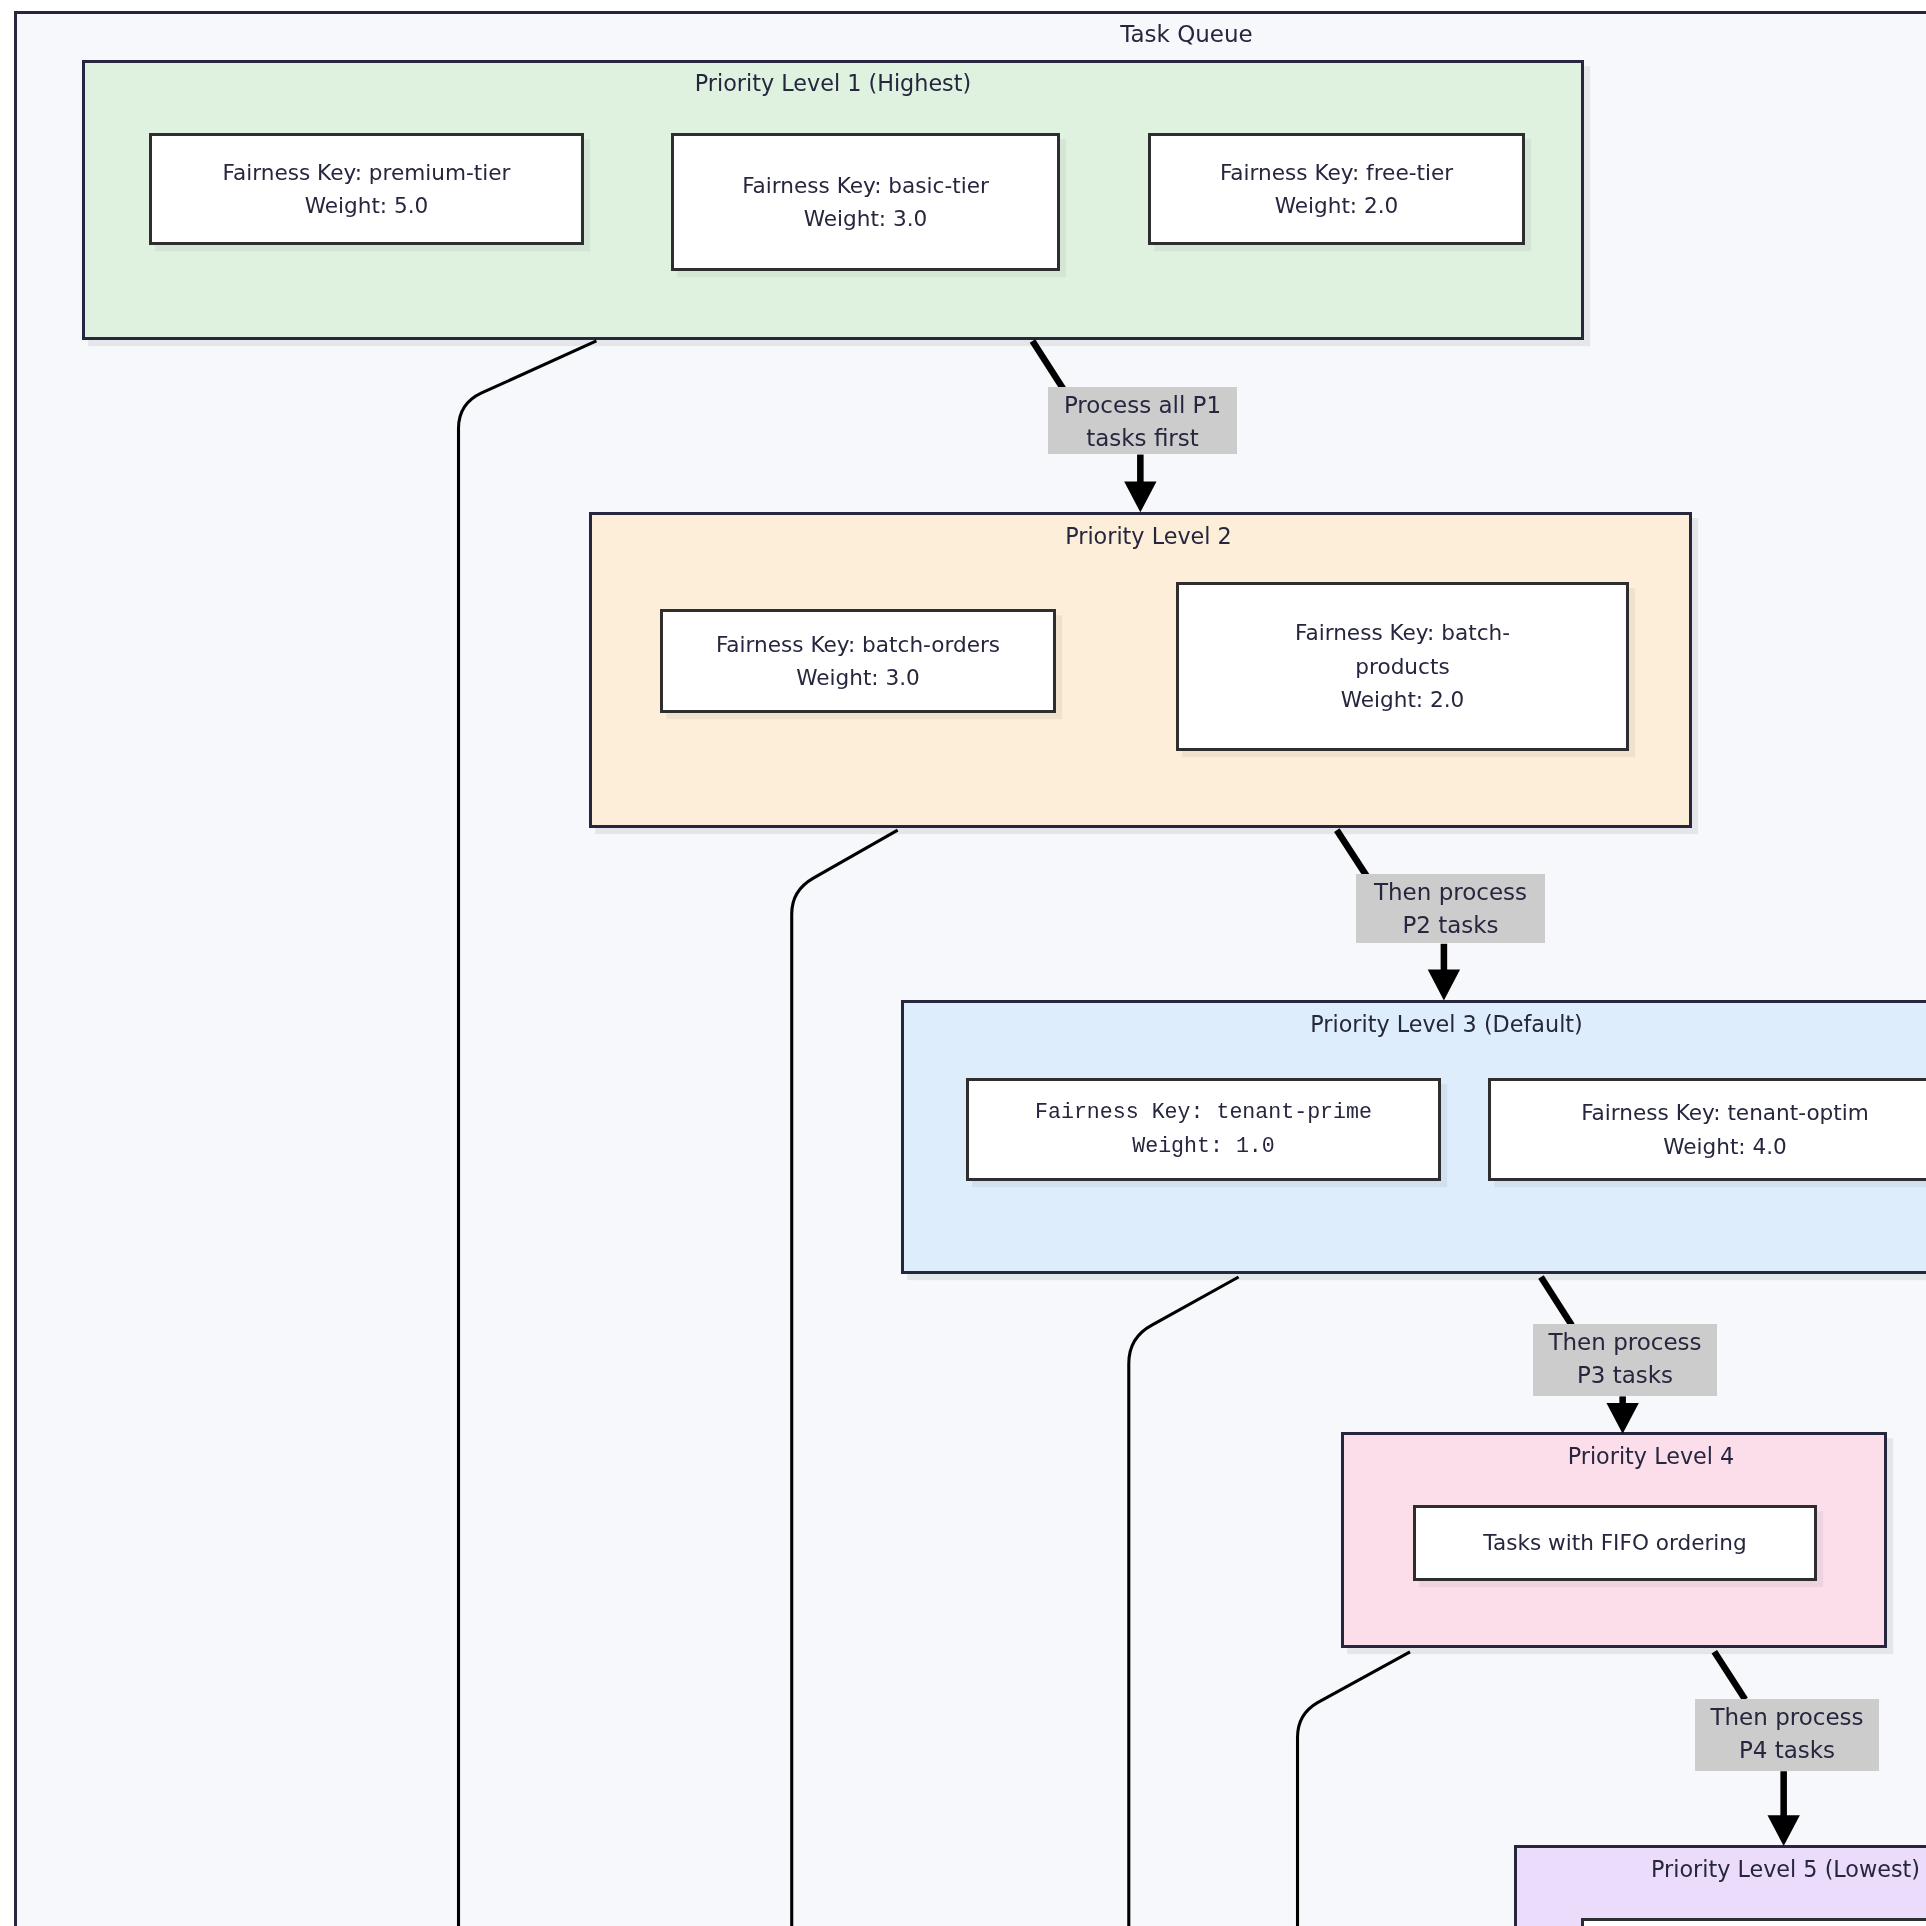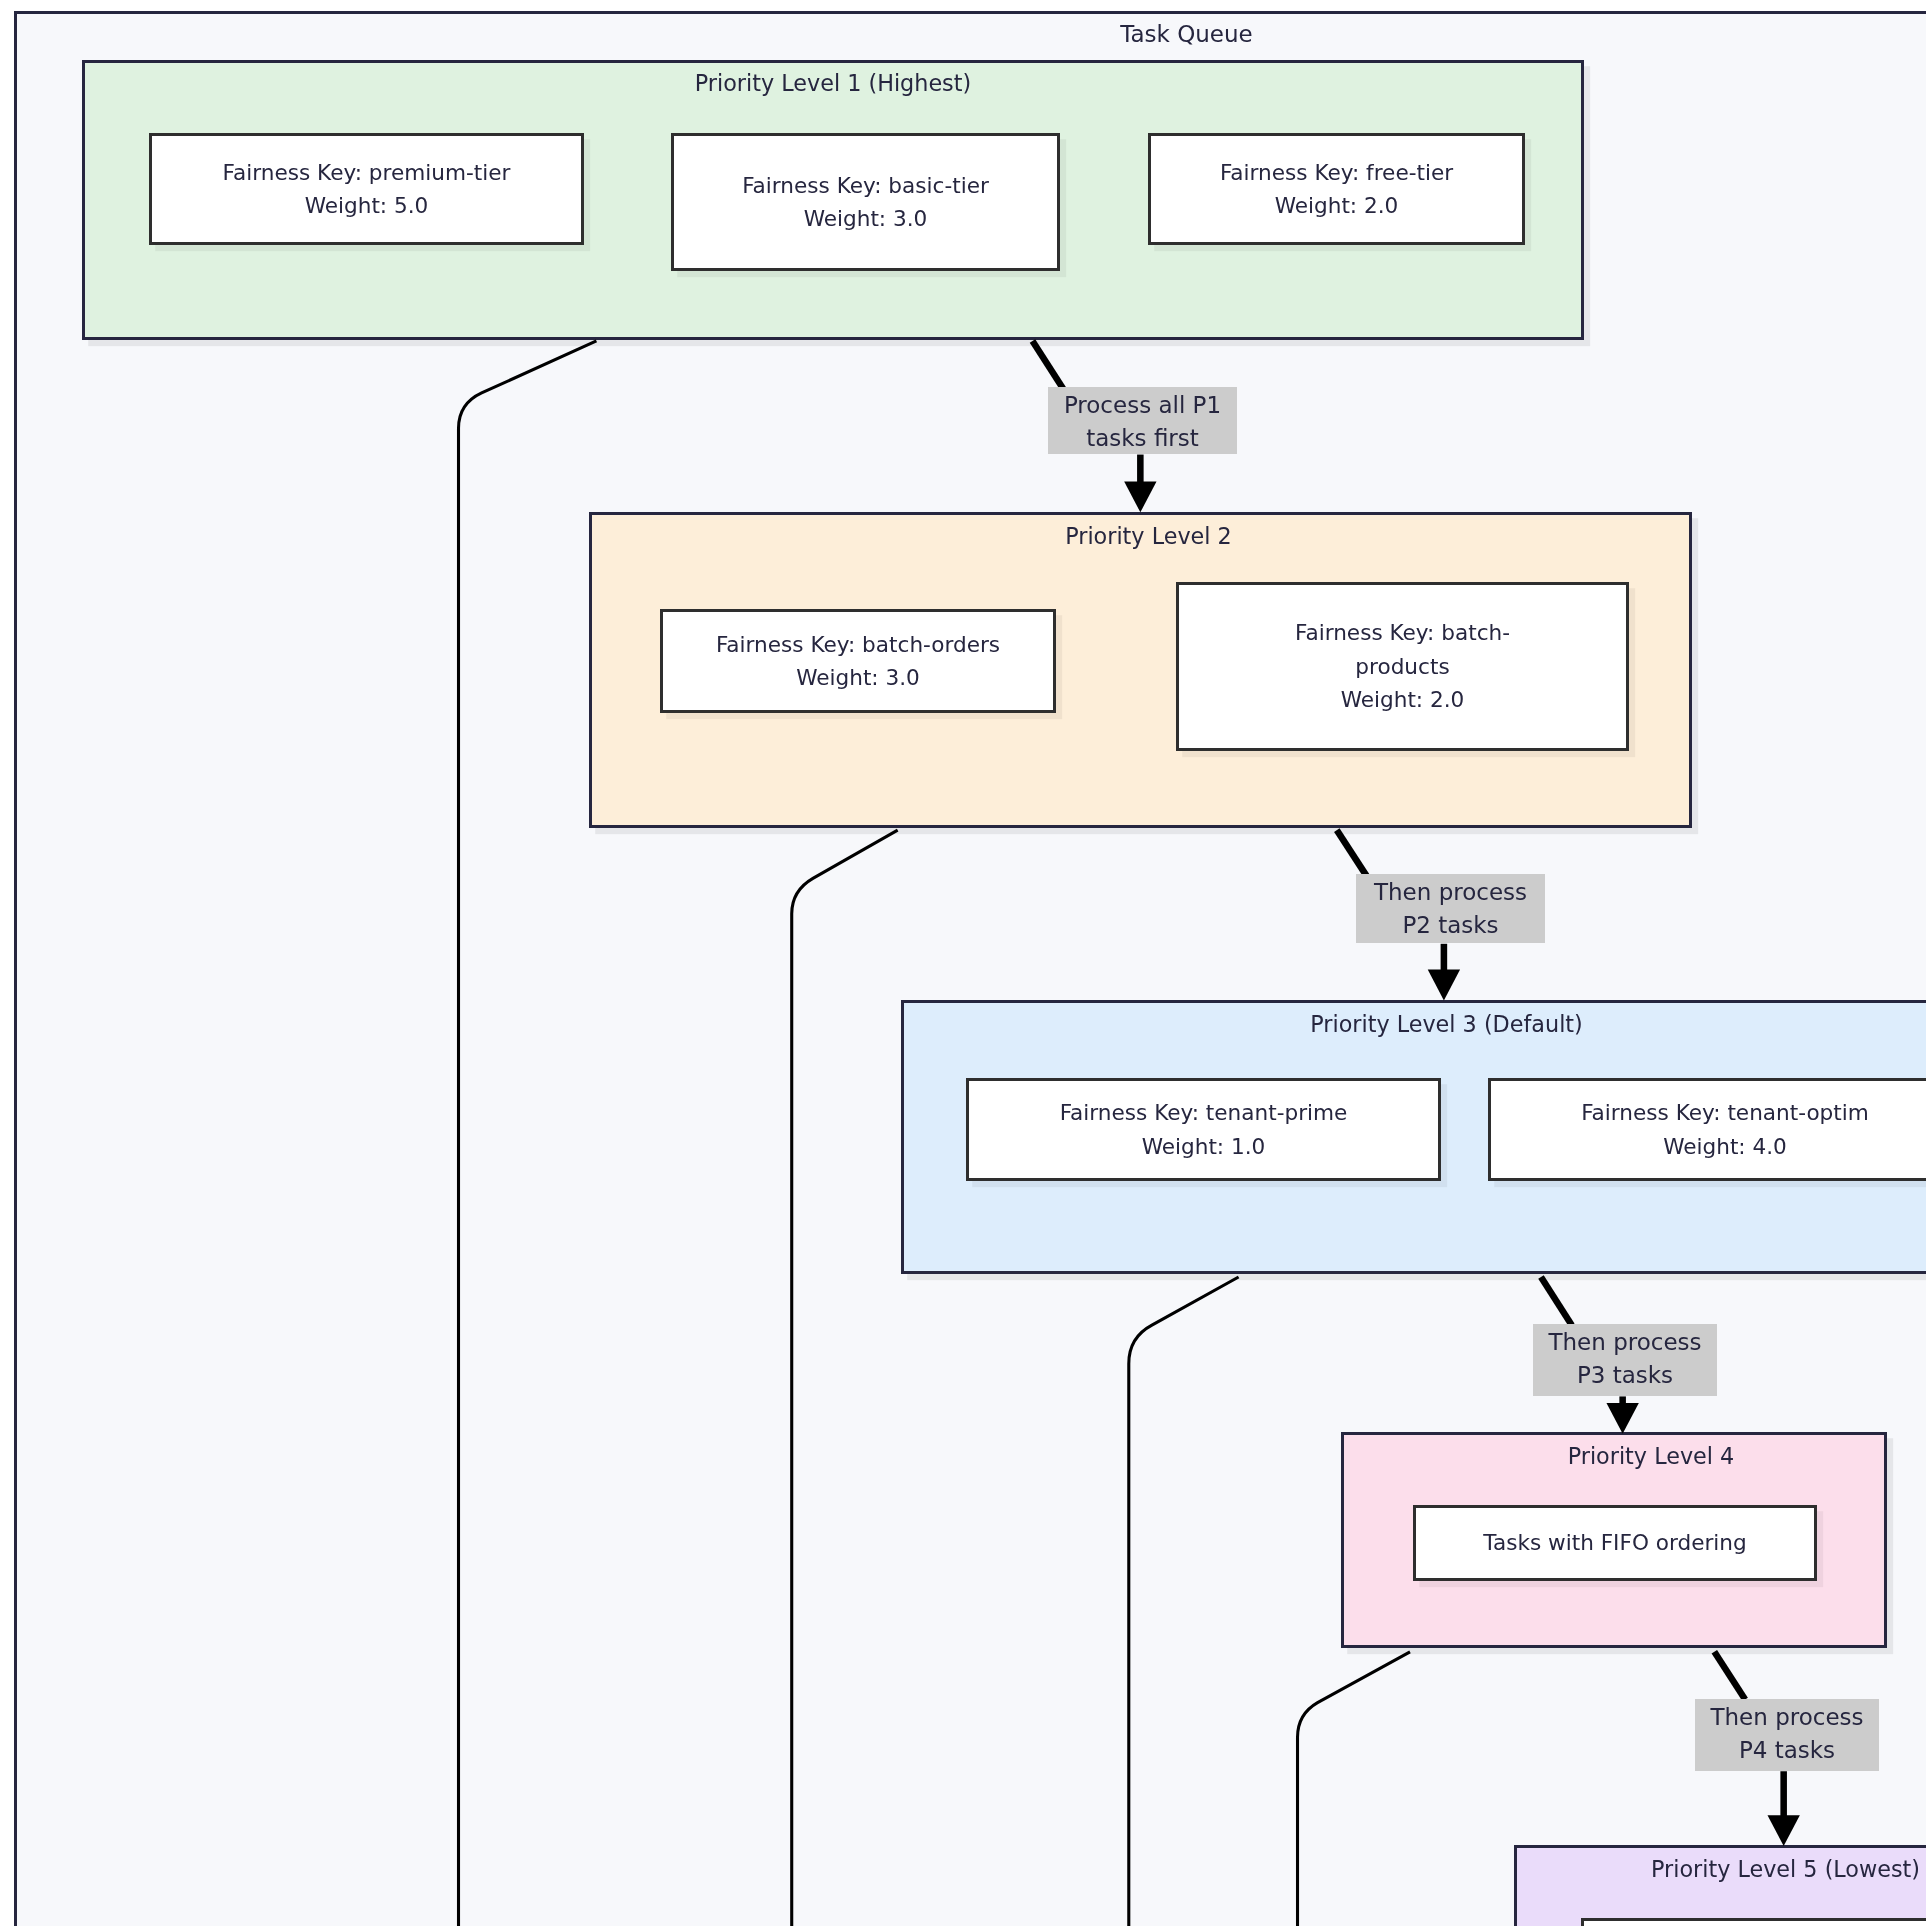--- a/index.html
+++ b/index.html
@@ -126,21 +126,21 @@
 
   <div class="node leaf" style="left:1176px; top:582px; width:453px; height:169px;">
     <span>Fairness Key: batch-</span>
     <span>products</span>
     <span>Weight: 2.0</span>
   </div>
 
   <div class="cluster p3" style="left:901px; top:1000px; width:1091px; height:274px;"></div>
   <div class="cluster-title" style="left:901px; top:1011px; width:1091px;">Priority Level 3 (Default)</div>
 
-  <div class="node leaf" style="left:966px; top:1078px; width:475px; height:103px;">
+  <div class="node leaf" style="left:966px; top:1078px; width:475px; height:103px;font-family:Liberation Mono, monospace;">
     <span>Fairness Key: tenant-prime</span>
     <span>Weight: 1.0</span>
   </div>
 
   <div class="node leaf" style="left:1488px; top:1078px; width:474px; height:103px;">
     <span>Fairness Key: tenant-optim</span>
     <span>Weight: 4.0</span>
   </div>
 
   <div class="cluster p4" style="left:1341px; top:1432px; width:546px; height:216px;"></div>

